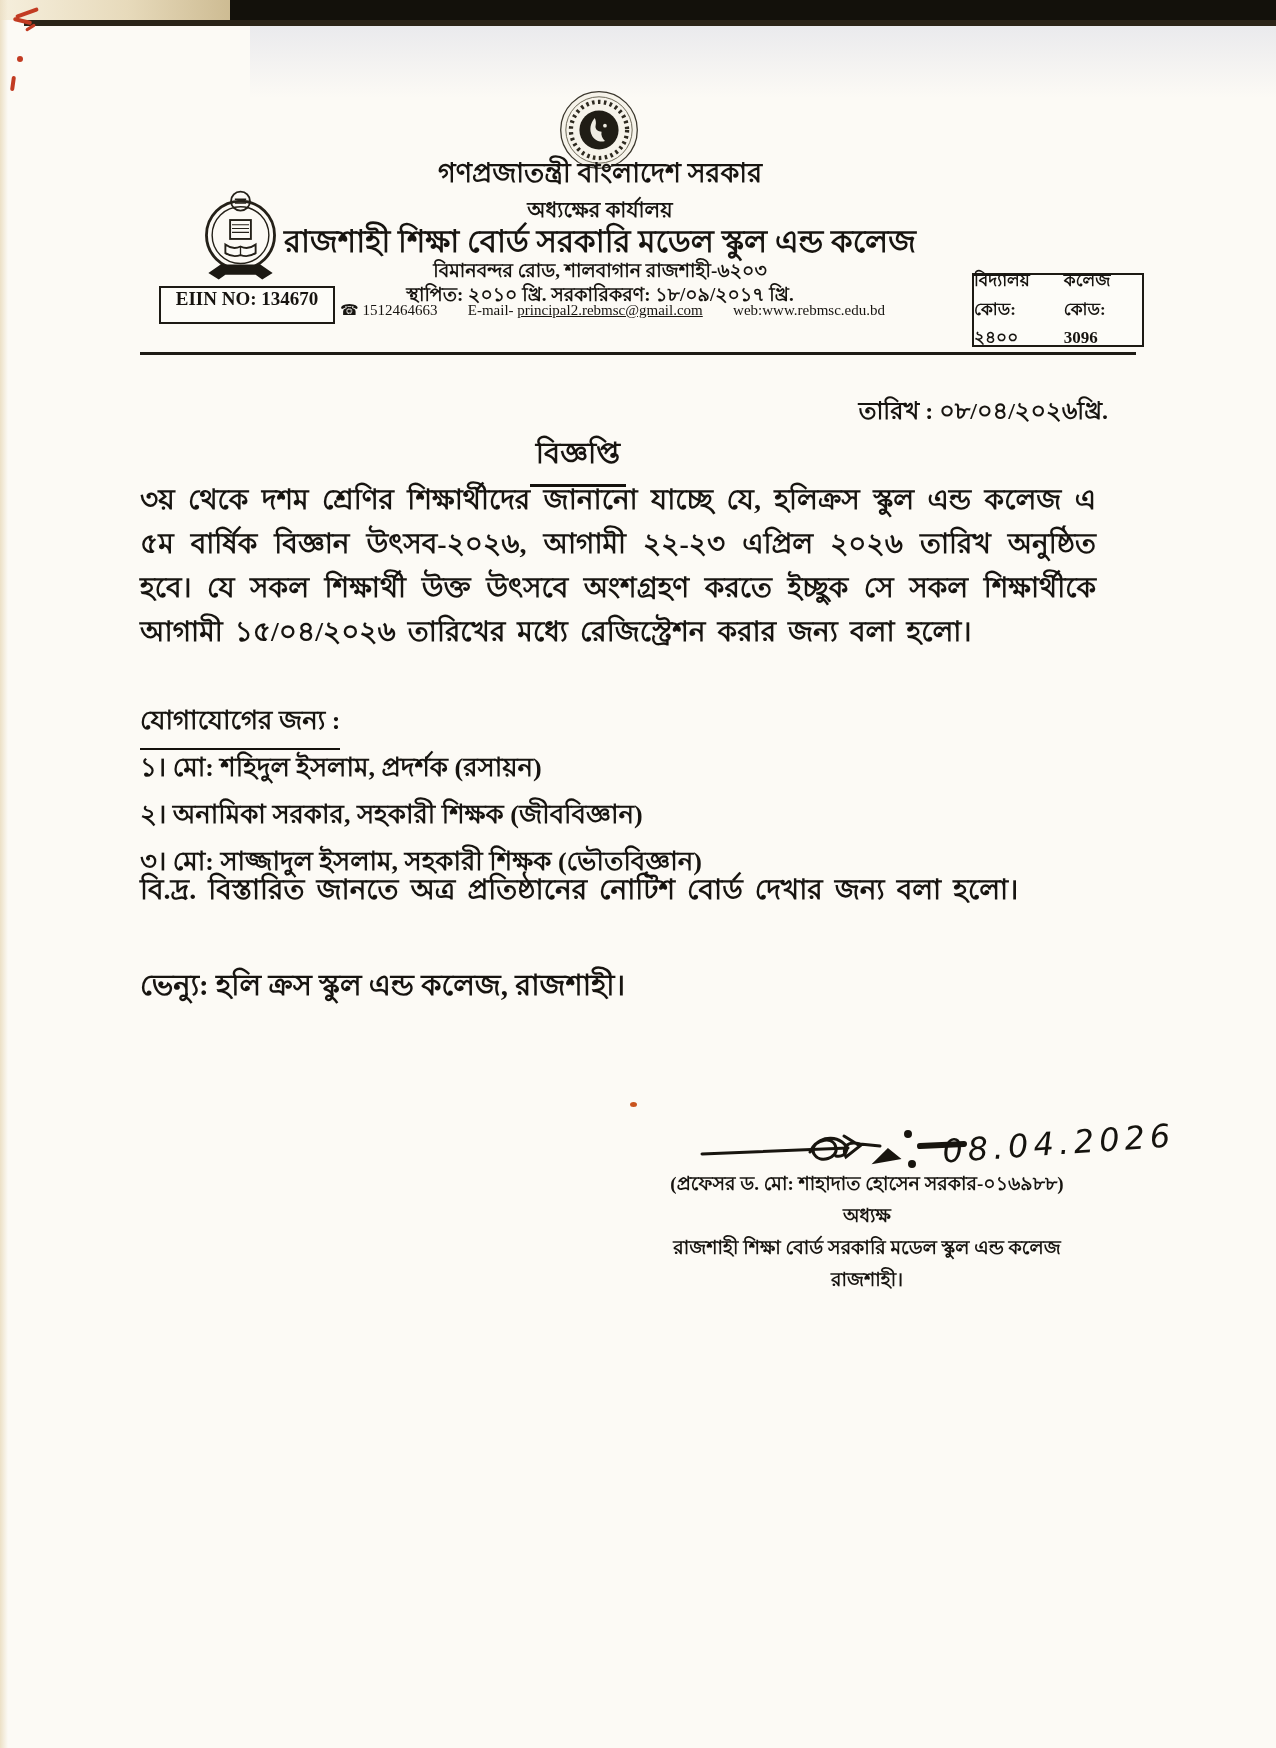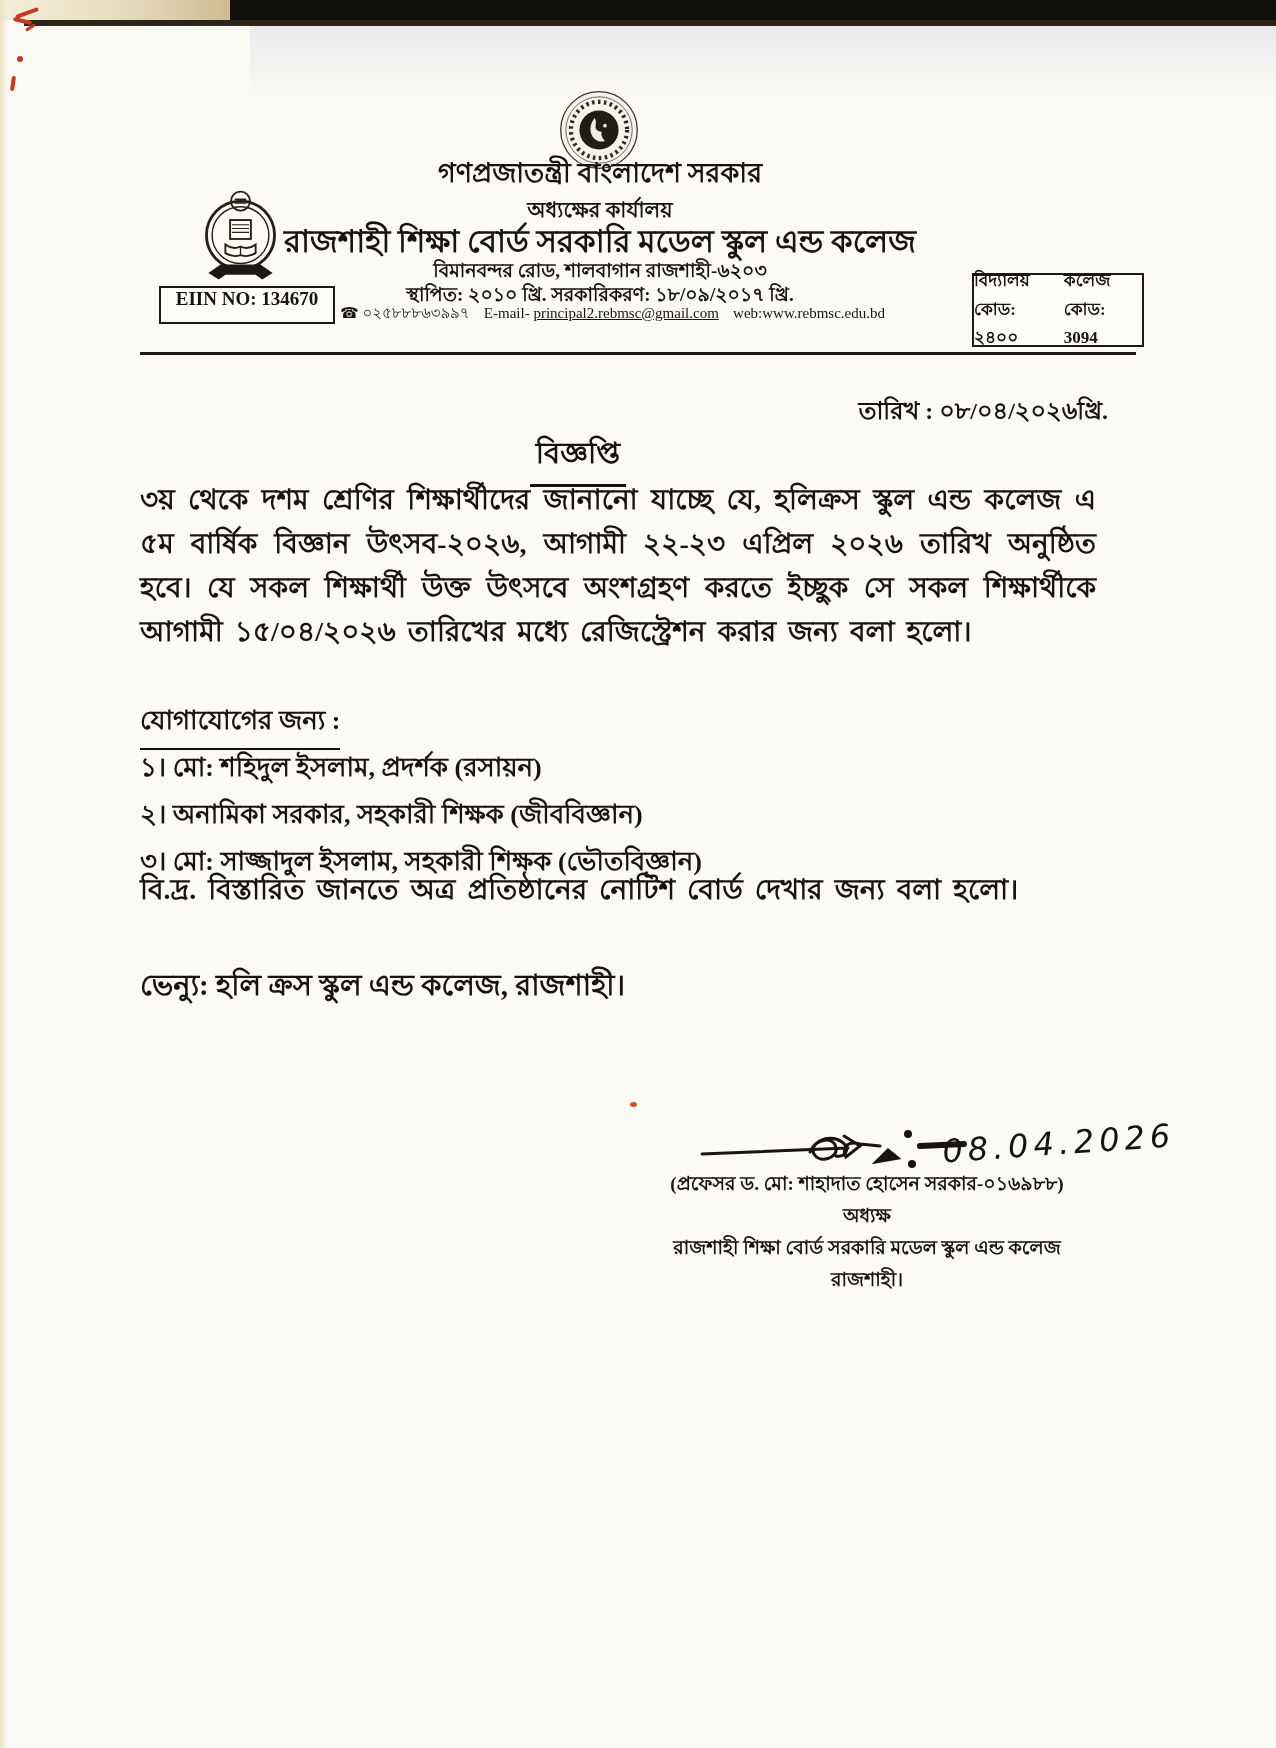--- a/index.html
+++ b/index.html
@@ -111,36 +111,36 @@
 
   <div class="abs hdr govt-line">গণপ্রজাতন্ত্রী বাংলাদেশ সরকার</div>
   <div class="abs hdr office-line">অধ্যক্ষের কার্যালয়</div>
   <div class="abs hdr school-name">রাজশাহী শিক্ষা বোর্ড সরকারি মডেল স্কুল এন্ড কলেজ</div>
   <div class="abs hdr address-line">বিমানবন্দর রোড, শালবাগান রাজশাহী-৬২০৩</div>
   <div class="abs hdr established-line">স্থাপিত: ২০১০ খ্রি.  সরকারিকরণ: ১৮/০৯/২০১৭ খ্রি.</div>
 
   <div class="abs contact-line">
     <span>
       <span>☎</span>
-      <span>০২৫৮৮৮৬৩৯৯৭</span>
+      <span>1512464663</span>
     </span>
     <span>
       <span>E-mail-</span>
       <span class="email">principal2.rebmsc@gmail.com</span>
     </span>
     <span>web:www.rebmsc.edu.bd</span>
   </div>
 
   <div class="abs eiin-box">
     <span>EIIN NO: 134670</span>
   </div>
 
   <div class="abs code-box">
     <span>বিদ্যালয় কোড: ২৪০০</span>
-    <span>কলেজ কোড: 3094</span>
+    <span>কলেজ কোড: 3096</span>
   </div>
 
   <div class="abs divider"></div>
 
   <div class="abs date-line">তারিখ : ০৮/০৪/২০২৬খ্রি.</div>
 
   <div class="abs title-wrap">
     <span class="title">বিজ্ঞপ্তি</span>
   </div>
 

